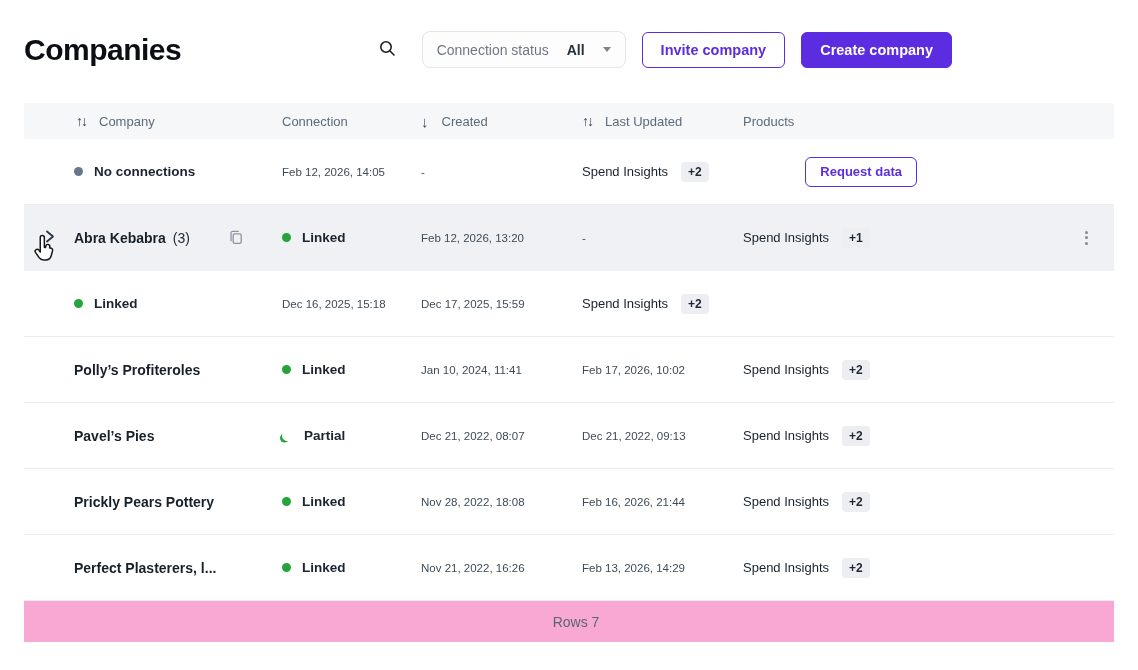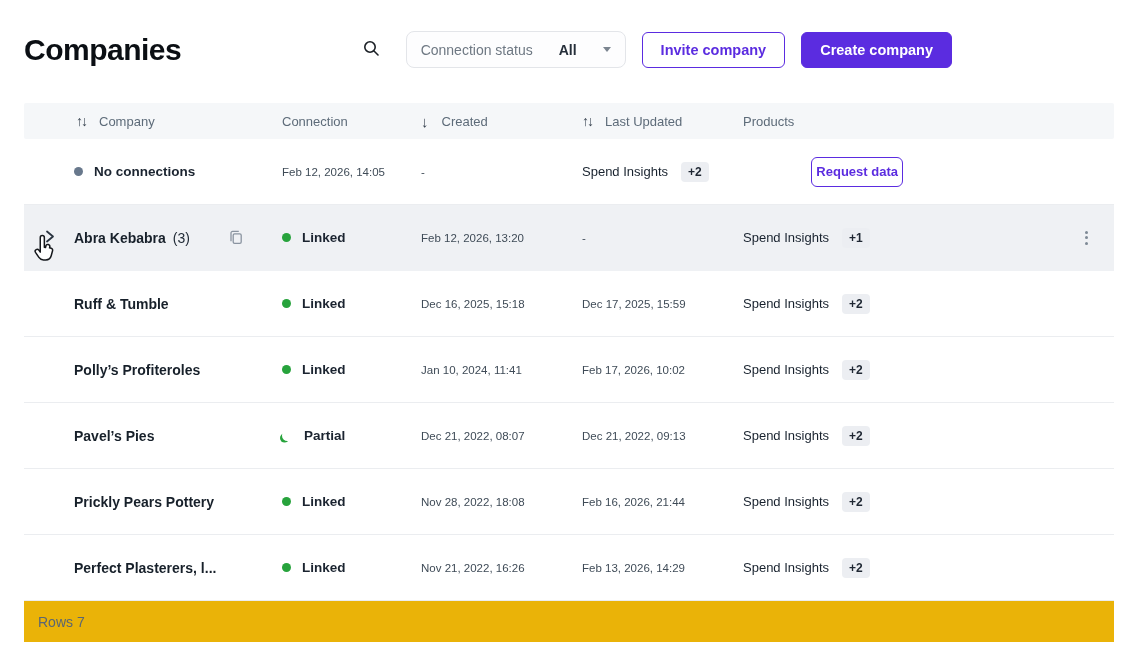--- a/index.html
+++ b/index.html
@@ -14,21 +14,21 @@
   html,body{width:1138px;height:670px;background:#fff;overflow:hidden;
     font-family:"Liberation Sans","DejaVu Sans",sans-serif;}
   .page{width:972px;height:670px;position:relative;}
 
   
   .topbar{height:103px;display:flex;align-items:center;padding:6px 20px 10px 24px;}
   .page-title{font-size:30px;font-weight:800;color:#0b0f14;letter-spacing:-.5px;}
   .top-controls{margin-left:auto;display:flex;align-items:center;gap:16px;}
   .search-btn{width:28px;height:28px;display:flex;align-items:center;justify-content:center;
     background:none;border:none;cursor:pointer;margin-right:4px;}
-  .filter-box{height:37px;display:flex;align-items:center;gap:24px;padding:0 14px;
+  .filter-box{height:37px;display:flex;align-items:center;gap:16px;padding:0 14px;
     border:1px solid #e3e5e9;border-radius:8px;background:#fdfdfe;cursor:pointer;}
   .filter-label{font-size:14px;color:#6e7883;}
   .filter-value{font-size:14px;font-weight:700;color:#262f3a;margin-left:2px;text-align:right;}
   .caret{width:0;height:0;border-left:4px solid transparent;border-right:4px solid transparent;
     border-top:5px solid #7b8590;margin-left:2px;}
   .btn{height:36px;border-radius:6px;font-size:14.5px;font-weight:700;cursor:pointer;
     font-family:inherit;padding:8px 18px;}
   .btn-outline{background:#fff;border:1.5px solid var(--accent);color:var(--accent);}
   .btn-solid{background:var(--accent);border:1.5px solid var(--accent);color:#fff;}
 
@@ -55,28 +55,28 @@
   .dot.linked{background:var(--green);}
   .dot.partial{width:11px;height:11px;background:transparent;
     box-shadow:-3px 2.5px 0 -1px var(--green);}
   .status-label{font-size:13.5px;font-weight:700;color:#1b2430;}
   .cell-date{font-size:11.5px;font-weight:500;color:var(--text-date);}
   .cell-products{display:flex;align-items:center;}
   .product-label{font-size:13px;font-weight:500;color:#18222e;}
   .product-badge{margin-left:13px;background:#eceef2;border-radius:4px;padding:3px 7px;
     font-size:12px;font-weight:700;color:#1f2733;}
   .cell-action{display:flex;justify-content:flex-end;align-items:center;height:100%;}
-  .request-btn{margin-right:20px;height:30px;padding:0 4px;background:#fff;
+  .request-btn{margin-right:6px;height:30px;padding:0 14px;background:#fff;
     border:1.5px solid var(--accent);border-radius:6px;color:var(--accent);
     font-size:13px;font-weight:700;cursor:pointer;font-family:inherit;}
   .menu-btn{margin-right:22px;background:none;border:none;cursor:pointer;
     display:flex;flex-direction:column;gap:2.5px;padding:4px;}
   .menu-btn i{width:3px;height:3px;border-radius:50%;background:#7d8995;display:block;}
 
-  .tfoot{height:41px;background:#eab308;display:flex;align-items:center;padding-left:14px;}
+  .tfoot{height:41px;background:#f9a8d4;display:flex;align-items:center;padding-left:14px;justify-content:center;}
   .rows-count{font-size:14px;color:#5a6673;}
 
   .cursor-overlay{position:absolute;left:9px;top:29px;width:25px;height:31px;
     pointer-events:none;z-index:5;}
 </style>
 </head>
 <body>
 
 <div class="page">
 
@@ -201,25 +201,20 @@
         <div class="grid row">
     <div class="cell-expand">
       <button class="chevron-btn" style="visibility: hidden;">
         <span>
           <svg width="13" height="15" viewBox="0 0 13 15">
                   <polyline points="4,2.5 10,7.5 4,12.5" fill="none" stroke="#2a3440" stroke-width="1.8" stroke-linecap="round" stroke-linejoin="round"></polyline>
                 </svg>
         </span>
       </button>
     </div>
-    <div class="cell-name">
-      <span class="company-name">Ruff &amp; Tumble</span>
-      <span class="company-count"></span>
-
-    </div>
     <div class="cell-status">
       <span class="dot linked"></span>
       <span class="status-label">Linked</span>
     </div>
     <div class="cell-date">Dec 16, 2025, 15:18</div>
     <div class="cell-date">Dec 17, 2025, 15:59</div>
     <div class="cell-products">
       <span class="product-label">Spend Insights</span>
       <span class="product-badge">+2</span>
     </div>

